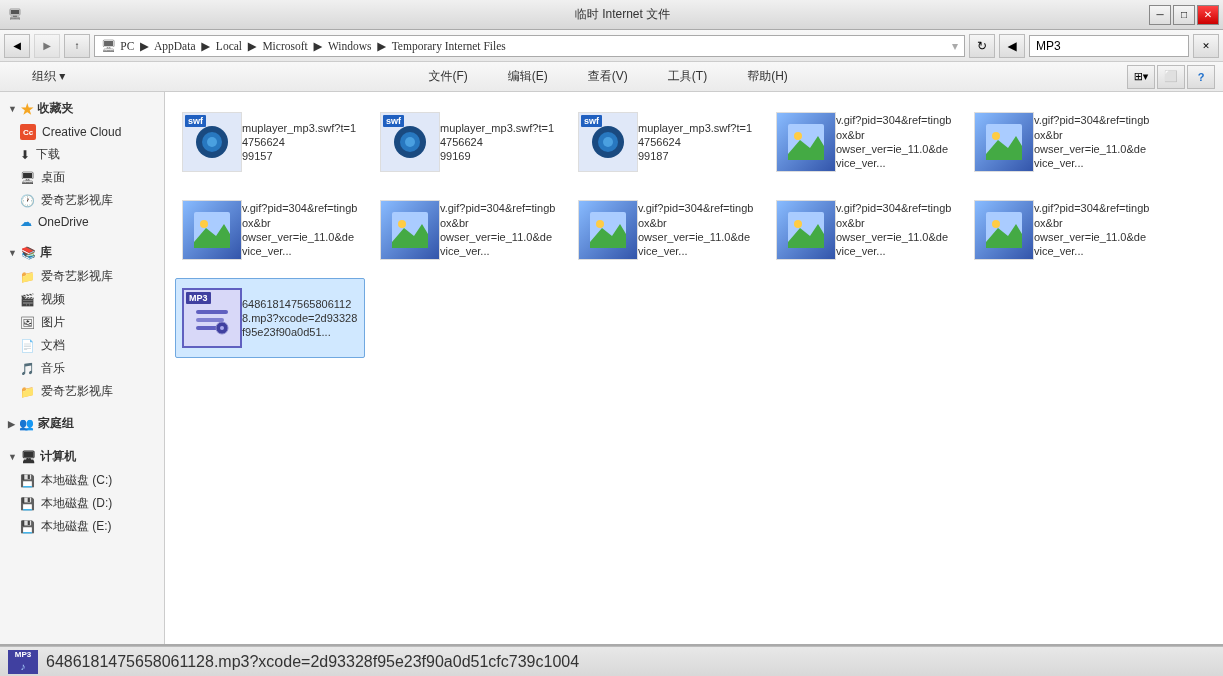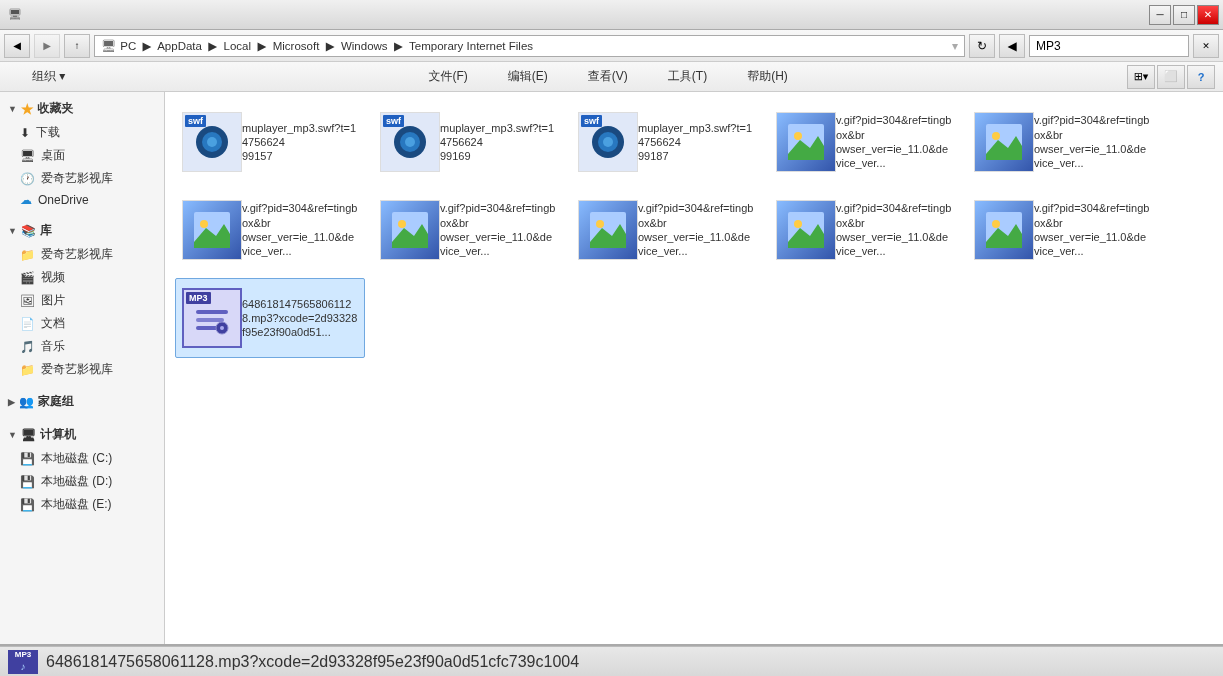--- a/index.html
+++ b/index.html
@@ -280,34 +280,35 @@
     .section-arrow {
       font-size: 9px;
       color: #555;
     }
   </style>
 </head>
 <body>
 
 <div class="title-bar">
   <span style="font-size:11px; color:#555; margin-right:8px;">🖥</span>
+  <span class="title-bar-text">临时 Internet 文件</span>
   <div class="title-bar-controls">
     <div class="title-btn">─</div>
     <div class="title-btn">□</div>
     <div class="title-btn close">✕</div>
   </div>
 </div>
 
 <div class="address-bar">
   <div class="nav-btn">◀</div>
   <div class="nav-btn" style="opacity:0.5;">▶</div>
   <div class="nav-btn">↑</div>
   <div class="address-path">
     <span style="color:#666; margin-right:4px;">🖥</span>
-    <span style="font-size:11.5px;">PC &nbsp;▶&nbsp; AppData &nbsp;▶&nbsp; Local &nbsp;▶&nbsp; Microsoft &nbsp;▶&nbsp; Windows &nbsp;▶&nbsp; Temporary Internet Files</span>
+    <span style="font-size:11.5px;font-family:Liberation Serif, serif;">PC &nbsp;▶&nbsp; AppData &nbsp;▶&nbsp; Local &nbsp;▶&nbsp; Microsoft &nbsp;▶&nbsp; Windows &nbsp;▶&nbsp; Temporary Internet Files</span>
     <span style="margin-left:auto; color:#aaa;">▾</span>
   </div>
   <div class="refresh-btn">↻</div>
   <div class="refresh-btn">◀</div>
   <input class="search-box" type="text" value="MP3" style="">
   <div class="refresh-btn" style="font-size:9px;">✕</div>
 </div>
 
 <div class="toolbar">
   <span class="toolbar-item">
@@ -330,20 +331,24 @@
 <div class="main-container">
 
   <div class="sidebar">
 
     <div class="sidebar-section-header">
       <span class="section-arrow">▼</span>
       <span class="icon-star">★</span>
       <span>收藏夹</span>
     </div>
     <div class="sidebar-item">
+      <span class="icon-cc">Cc</span>
+      <span>Creative Cloud</span>
+    </div>
+    <div class="sidebar-item">
       <span>⬇</span>
       <span>下载</span>
     </div>
     <div class="sidebar-item">
       <span>🖥</span>
       <span>桌面</span>
     </div>
     <div class="sidebar-item">
       <span>🕐</span>
       <span>爱奇艺影视库</span>

